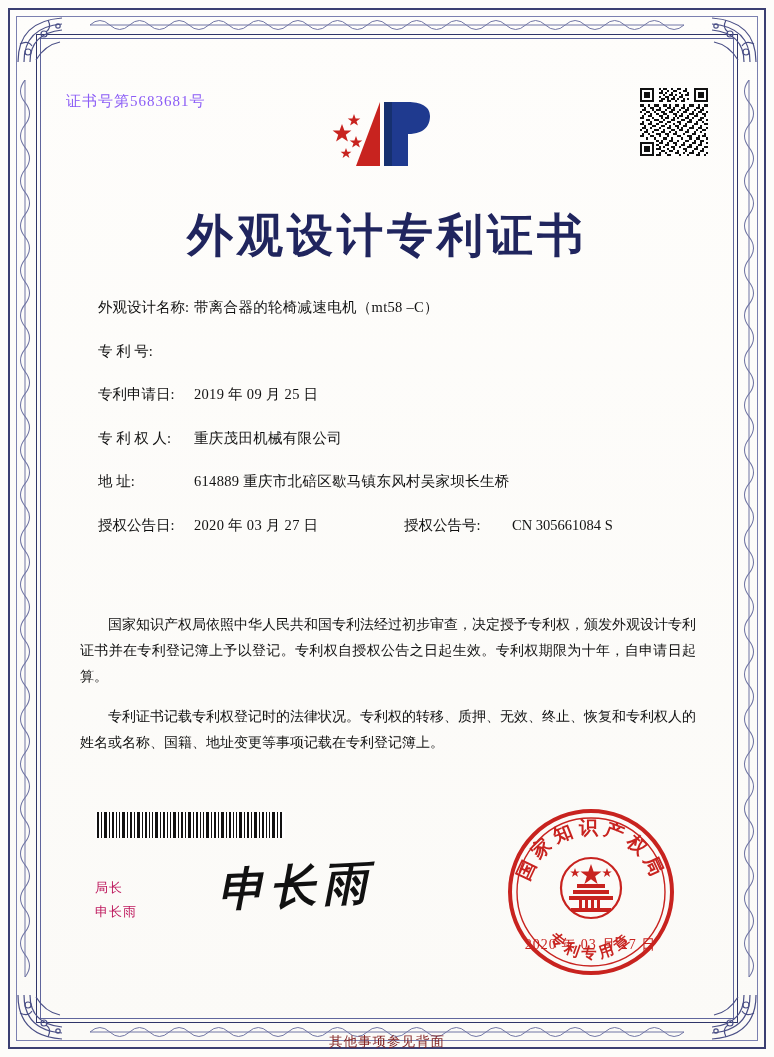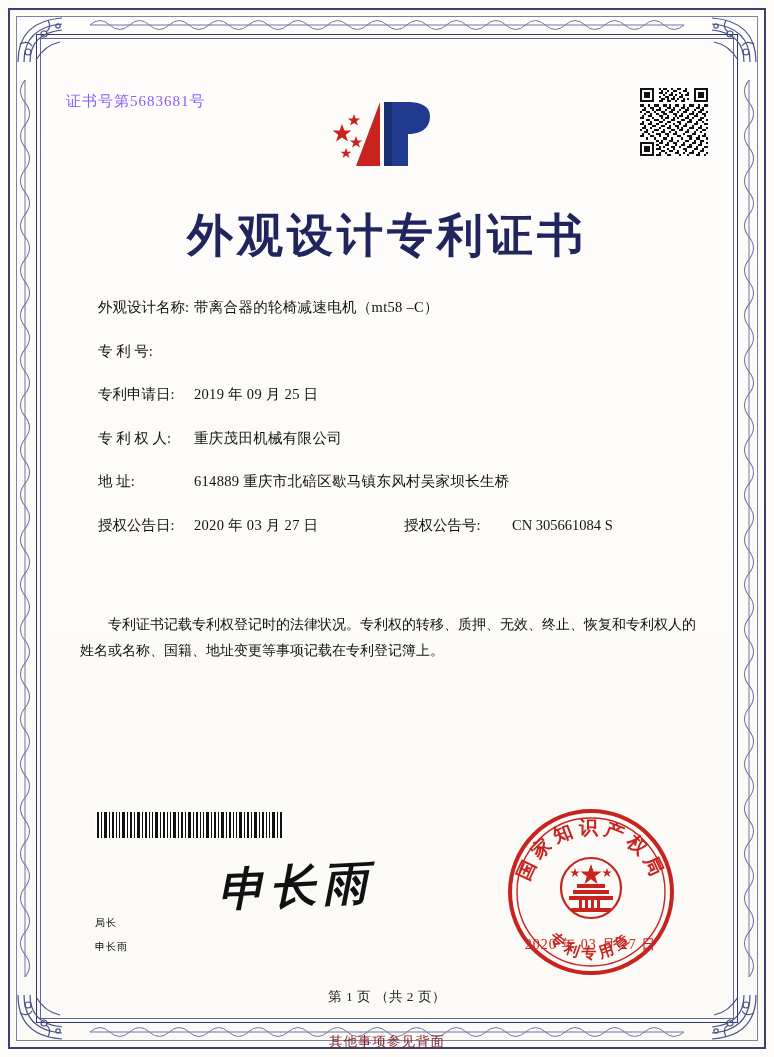--- a/index.html
+++ b/index.html
@@ -175,24 +175,24 @@
     top: 812px;
     width: 190px;
     height: 26px;
   }
   .barcode svg { width: 100%; height: 100%; display: block; }
 
   
   .sig-label {
     position: absolute;
     left: 95px;
-    top: 911px;
-    font-size: 10px;
+    top: 876px;
+    font-size: 13px;
     line-height: 24px;
-    color: #000000;
+    color: #be185d;
     letter-spacing: 1px;
   }
   .sig-script {
     position: absolute;
     left: 218px;
     top: 856px;
     font-size: 46px;
     color: #111;
     font-family: "DejaVu Serif", "Liberation Serif", serif;
     font-style: italic;
@@ -644,20 +644,21 @@
     </div>
     <div class="field-row dual">
       <div class="field-label">授权公告日:</div>
       <div class="field-value">2020 年 03 月 27 日</div>
       <div class="field-label2">授权公告号:</div>
       <div class="field-value2">CN 305661084 S</div>
     </div>
   </div>
 
   <div class="paras">
+    <div class="para">国家知识产权局依照中华人民共和国专利法经过初步审查，决定授予专利权，颁发外观设计专利证书并在专利登记簿上予以登记。专利权自授权公告之日起生效。专利权期限为十年，自申请日起算。</div>
     <div class="para">专利证书记载专利权登记时的法律状况。专利权的转移、质押、无效、终止、恢复和专利权人的姓名或名称、国籍、地址变更等事项记载在专利登记簿上。</div>
   </div>
 
   <div class="barcode">
     <svg viewBox="0 0 190 26" shape-rendering="crispEdges">
       <rect width="190" height="26" fill="#ffffff"></rect>
       <g fill="#111111">
         <rect x="2" y="0" width="2" height="26"></rect>
           <rect x="6" y="0" width="1" height="26"></rect>
         <rect x="9" y="0" width="3" height="26"></rect>
@@ -749,16 +750,15 @@
           <textPath href="#arcTop" startOffset="50%" text-anchor="middle">国家知识产权局</textPath>
         </text>
         <text font-size="15" font-weight="bold" fill="#c8231f" letter-spacing="4" font-family="'DejaVu Serif','Liberation Serif',serif">
           <textPath href="#arcBottom" startOffset="50%" text-anchor="middle">专利专用章</textPath>
         </text>
       </g>
     </svg>
   </div>
   <div class="seal-date">2020 年 03 月 27 日</div>
 
-  <div class="page-no">第 1 页 （共 2 页）</div>
   <div class="footer-note">其他事项参见背面</div>
 
 </div>
 
 </body></html>

